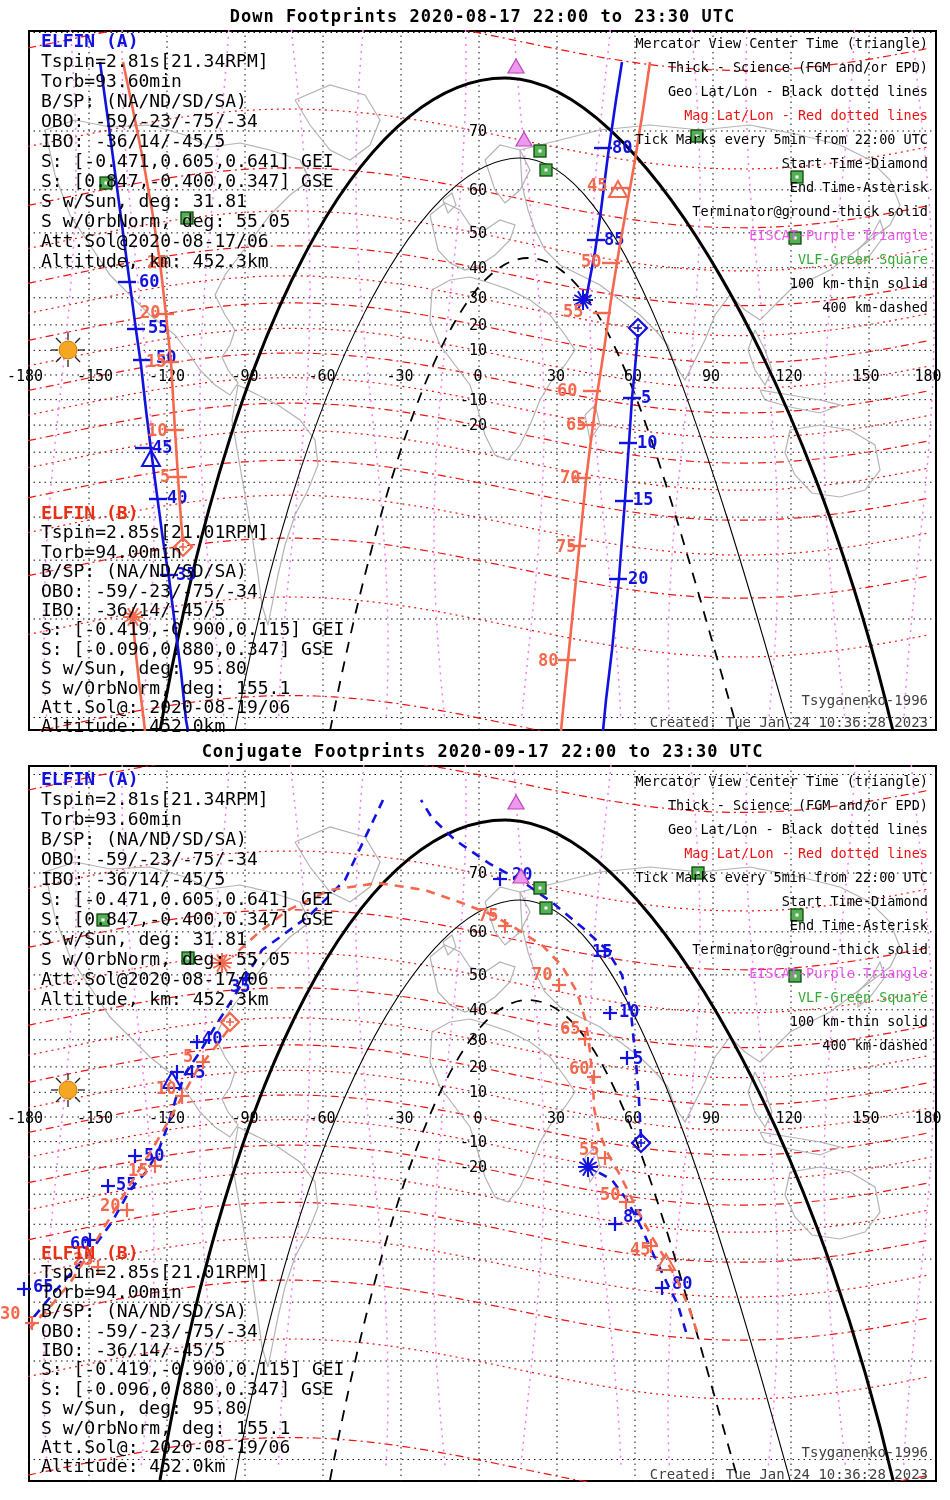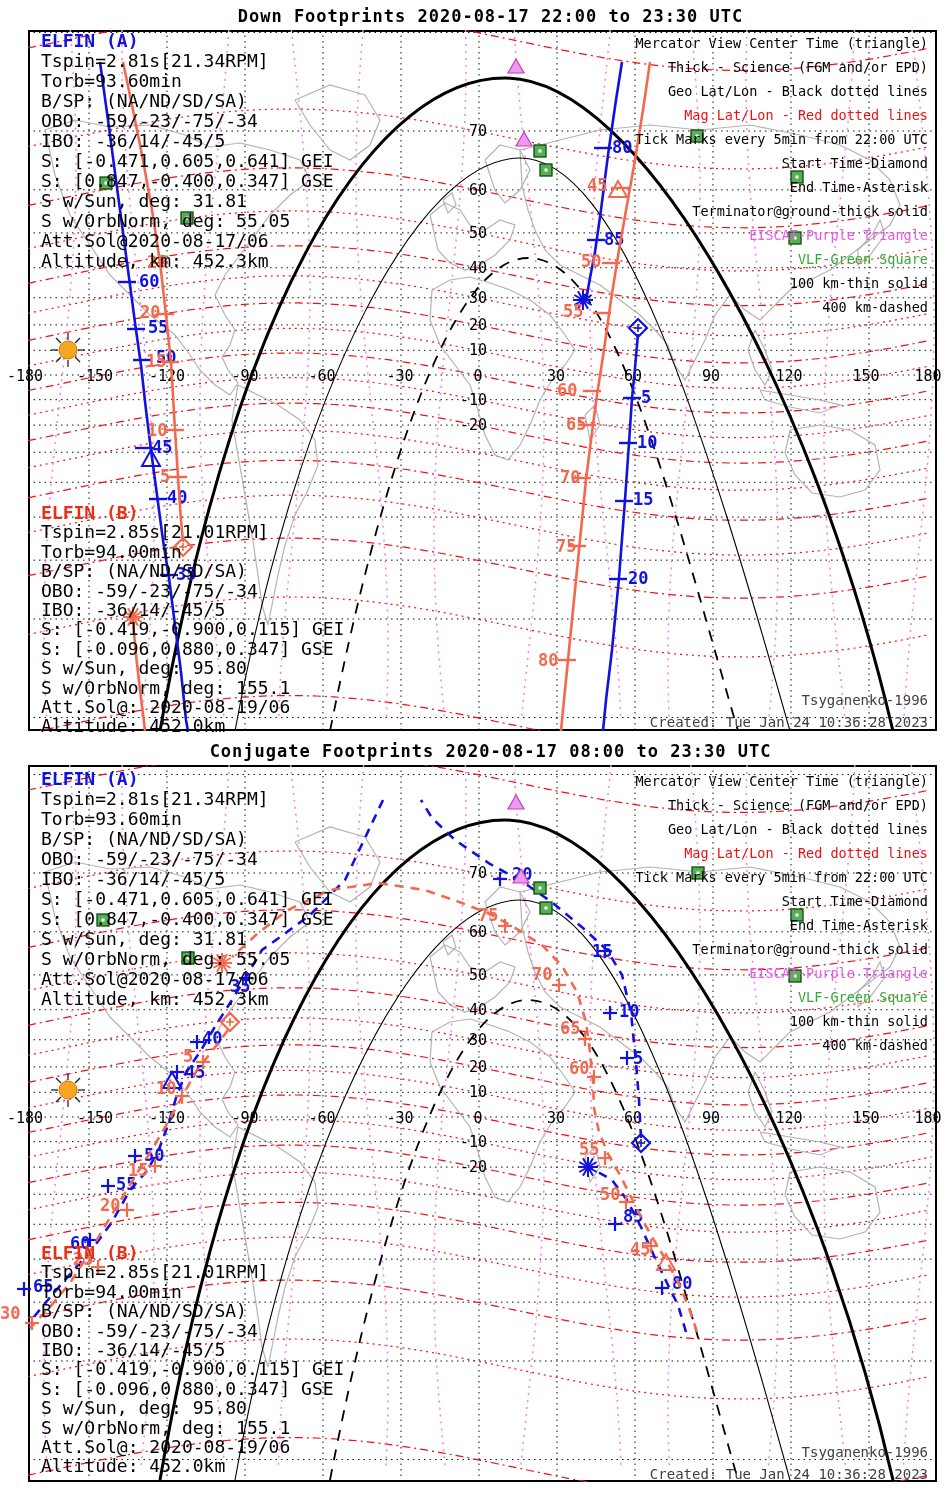--- a/index.html
+++ b/index.html
@@ -1,18 +1,18 @@
 <!DOCTYPE html>
 <html><head>
 <meta charset="utf-8">
 <style>
   html,body{margin:0;padding:0;background:#fff;}
   #fig{position:relative;width:950px;height:1500px;background:#ffffff;overflow:hidden;
        font-family:"DejaVu Sans Mono","Liberation Mono",monospace;}
-  .ptitle{position:absolute;left:36px;width:909px;text-align:center;font-size:17px;
+  .ptitle{position:absolute;left:28px;width:909px;text-align:center;font-size:17px;
           font-weight:bold;letter-spacing:1px;color:#000;white-space:pre;}
   .pbox{position:absolute;border:2px solid #000;box-sizing:border-box;}
   svg.map{position:absolute;left:0;top:0;}
   .infoblk{position:absolute;font-size:18px;color:#000;white-space:pre;z-index:5;}
   .infoblk .ln{height:20px;line-height:20px;}
   .infoblk.tight .ln{height:19.4px;line-height:19.4px;}
   .infoblk .hd{font-weight:bold;}
   .legendblk{position:absolute;font-size:13.5px;text-align:right;white-space:pre;z-index:5;}
   .legendblk .ln{height:24px;line-height:24px;}
   .footerblk{position:absolute;font-size:14px;text-align:right;color:#404040;white-space:pre;z-index:5;}
@@ -20,21 +20,21 @@
   text{font-family:"DejaVu Sans Mono","Liberation Mono",monospace;}
   .axlab{font-size:15px;fill:#000;}
   .tklab{font-size:17px;font-weight:bold;}
 </style>
 </head>
 <body>
 
 <div id="fig">
   <div class="ptitle" style="top:6px">Down Footprints 2020-08-17 22:00 to 23:30 UTC</div>
   <div class="pbox" style="left:28px;top:30px;width:909px;height:701px"></div>
-  <div class="ptitle" style="top:741px">Conjugate Footprints 2020-08-17 08:00 to 23:30 UTC</div>
+  <div class="ptitle" style="top:741px">Conjugate Footprints 2020-09-17 22:00 to 23:30 UTC</div>
   <div class="pbox" style="left:28px;top:765px;width:909px;height:717px"></div>
 
   <svg class="map" id="mapsvg" width="950" height="1500" viewBox="0 0 950 1500">
       <defs>
         <clipPath id="clip0">
           <rect x="28" y="30" width="909" height="701"></rect>
         </clipPath>
       </defs>
       <g clip-path="url(#clip0)">
         <line x1="28" y1="717.5361951524524" x2="937" y2="717.5361951524524" stroke="#111111" stroke-width="1" stroke-dasharray="1.5,4"></line>

